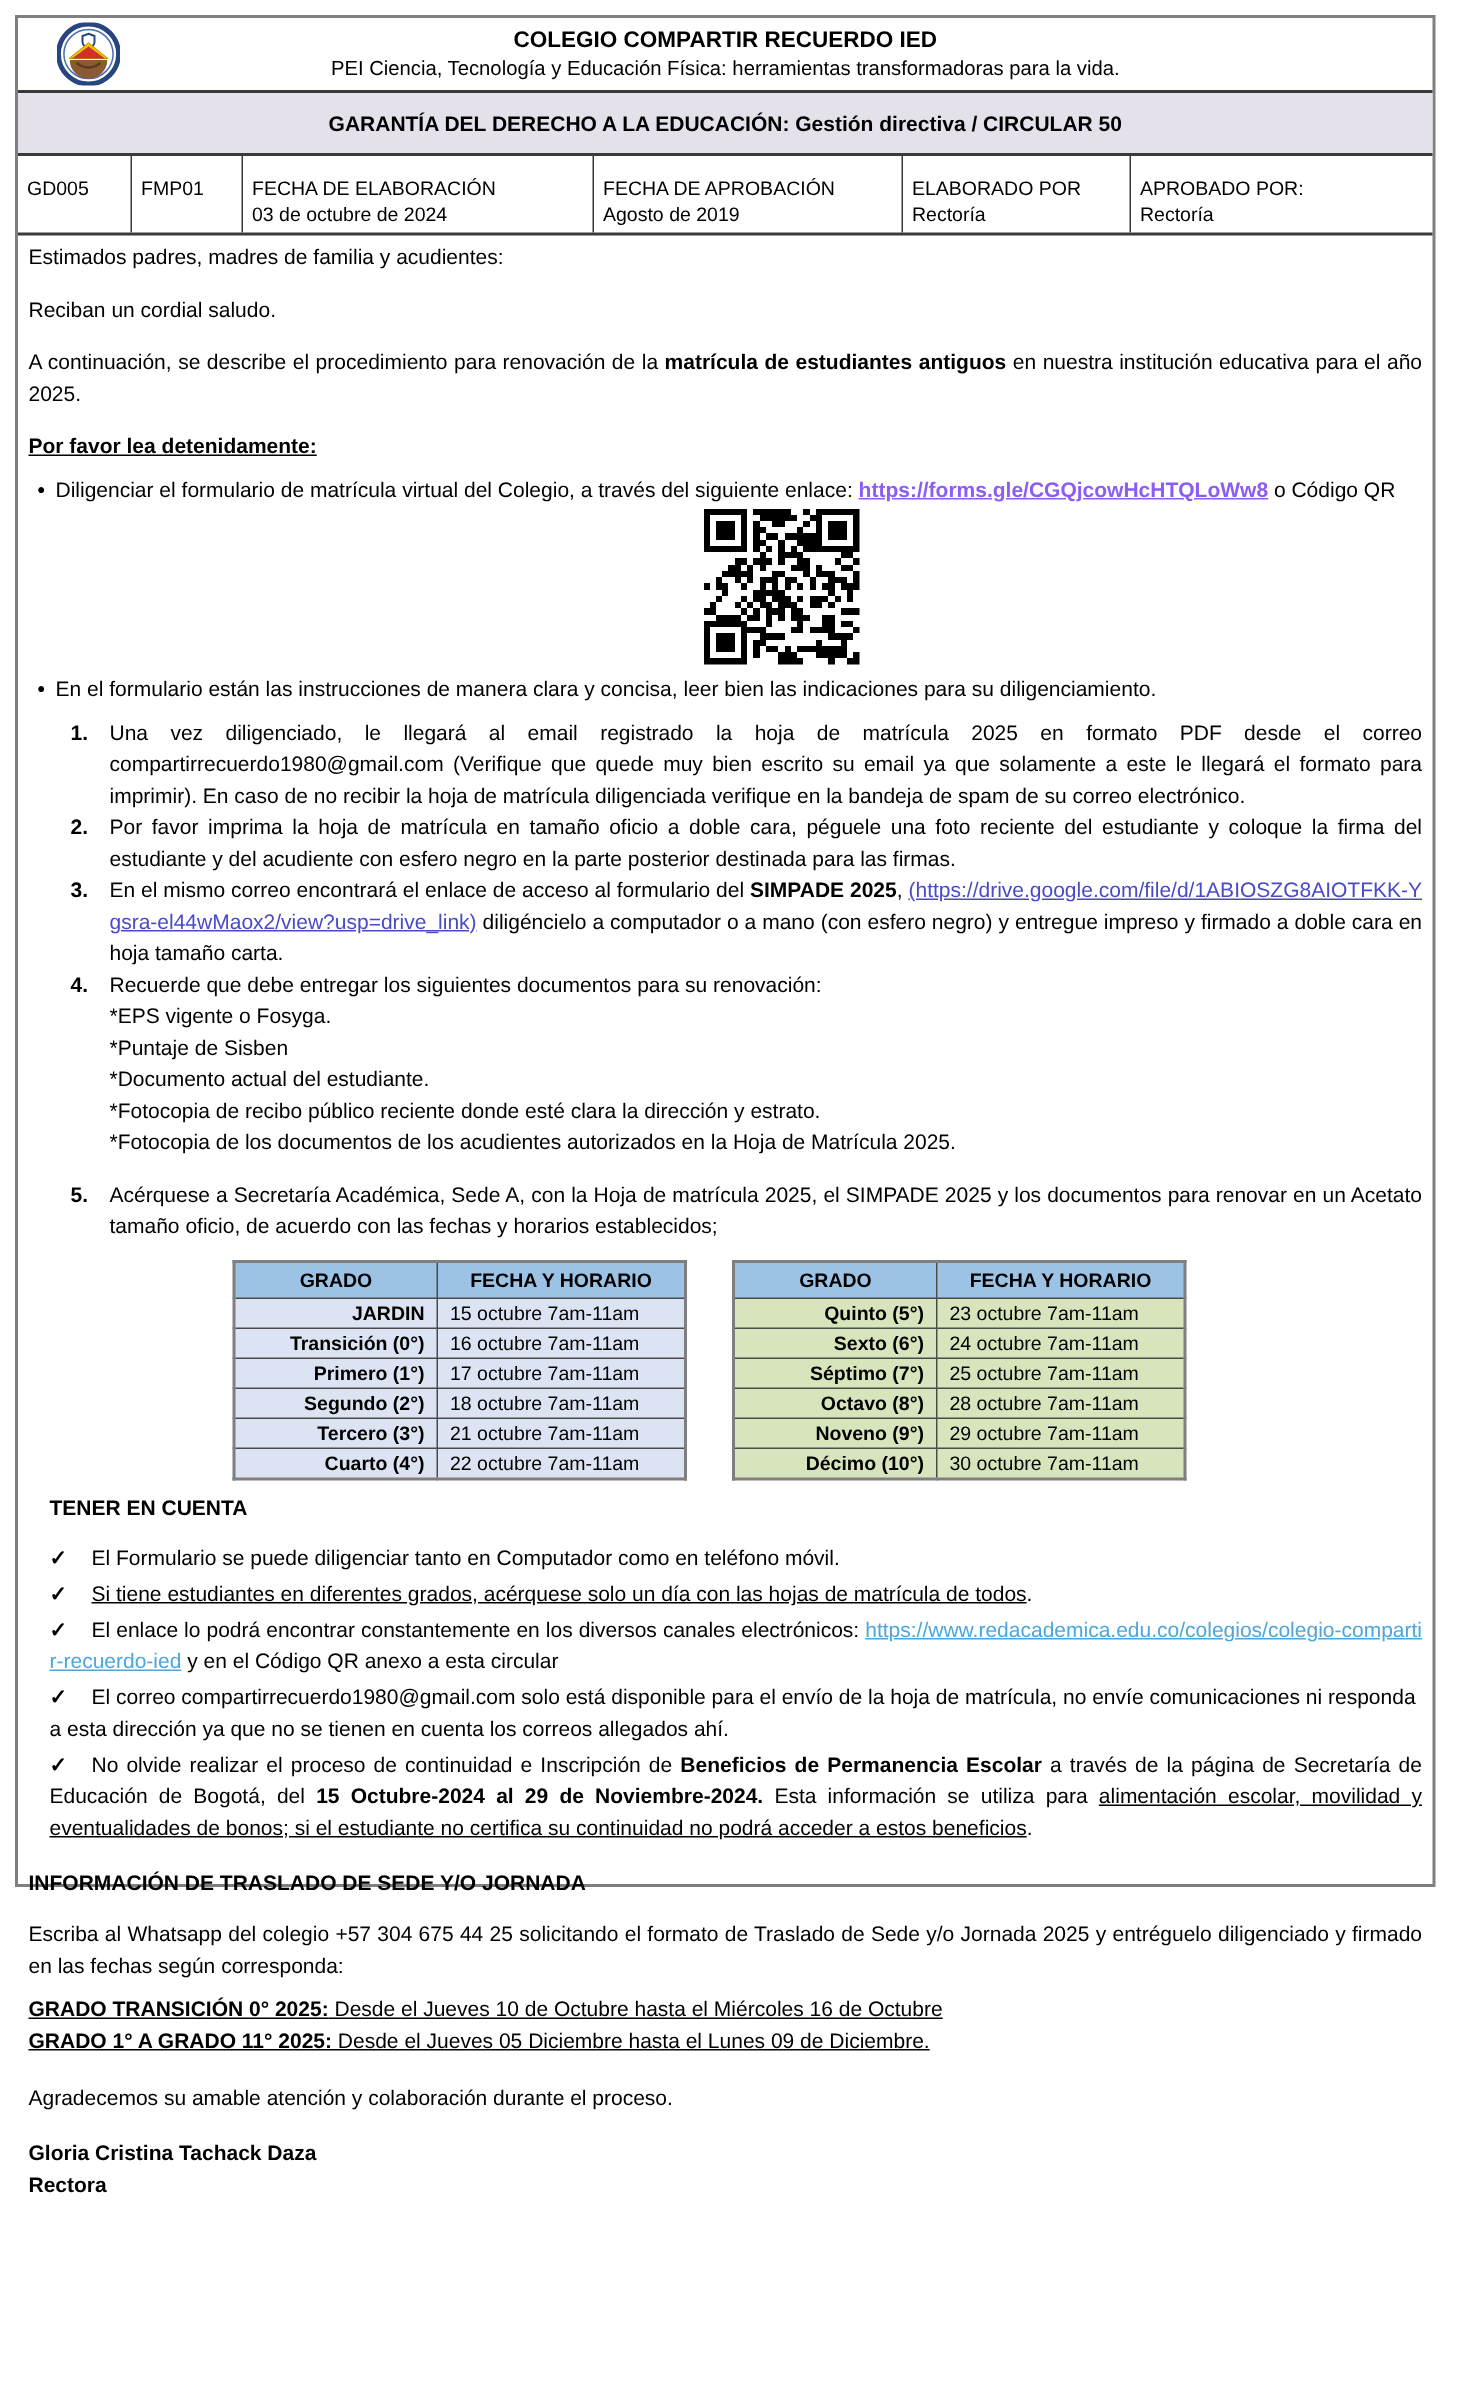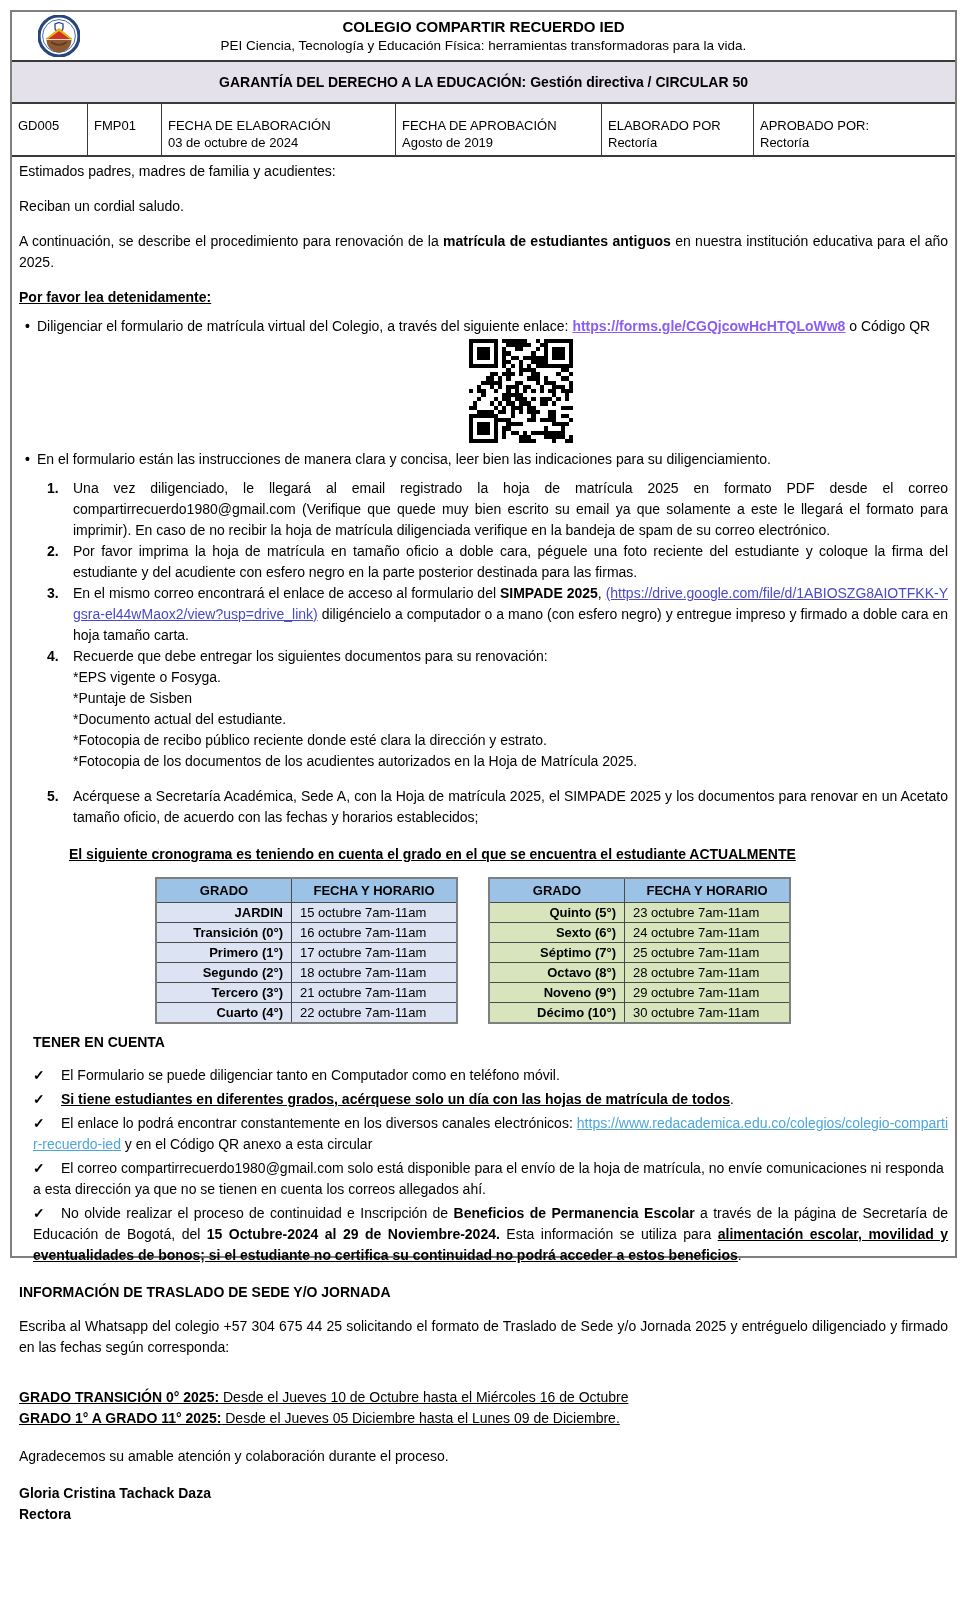--- a/index.html
+++ b/index.html
@@ -14,21 +14,21 @@
   .band{background:#e4e1eb;border-bottom:2px solid #3a3a3a;text-align:center;font-weight:bold;font-size:14px;height:40px;display:flex;align-items:center;justify-content:center;}
   .meta{display:flex;border-bottom:2px solid #3a3a3a;font-size:13px;line-height:17px;}
   .meta .cell{border-right:1.5px solid #3a3a3a;padding:13px 6px 4px 6px;box-sizing:border-box;}
   .meta .cell:last-child{border-right:none;flex:1;}
   .c1{width:76px;} .c2{width:74px;} .c3{width:234px;} .c4{width:206px;} .c5{width:152px;}
   
   .content{padding:4px 7px 0 7px;font-size:14px;line-height:21px;}
   .gap8{height:8px;} .gap14{height:14px;}
   .jt{text-align:justify;}
   .b{font-weight:bold;}
-  .bu{font-weight:bold;text-decoration:underline;}
+  .bu{font-weight:normal;text-decoration:underline;}
   .hd-u{font-weight:bold;text-decoration:underline;}
   .link-bold{color:#8b5cf6;font-weight:bold;text-decoration:underline;word-break:break-all;}
   .link-drive{color:#4a4ac8;text-decoration:underline;word-break:break-all;}
   .link-light{color:#4da6d9;text-decoration:underline;word-break:break-all;}
   .bullet{position:relative;padding-left:18px;margin-top:0;}
   .bullet .dot{position:absolute;left:6px;font-weight:bold;}
   .qr-wrap{margin:2px 0 6px 450px;width:104px;height:104px;}
   .qr-wrap svg{width:104px;height:104px;display:block;}
   .steps{margin:8px 0 0 26px;}
   .li{position:relative;padding-left:28px;text-align:justify;}
@@ -43,21 +43,21 @@
   .tbl-left td{background:#dce3f2;}
   .tbl-right td{background:#d7e4bc;}
   td.grade{font-weight:bold;text-align:right;min-width:118px;}
   td.when{min-width:148px;}
   .tec-title{font-weight:bold;margin:8px 0 0 14px;}
   .chk-items{margin-top:12px;}
   .chk-item{margin-left:14px;margin-top:3px;}
   .chk-item .chk{display:inline-block;width:28px;font-weight:bold;}
   .tras-title{font-weight:bold;margin-top:16px;}
   .tras-p{text-align:justify;margin-top:13px;}
-  .fechas{margin-top:29px;}
+  .fechas{margin-top:8px;}
   .fecha-line{text-decoration:underline;}
   .fecha-line .lb{font-weight:bold;}
   .thanks{margin-top:17px;}
   .sig{margin-top:16px;font-weight:bold;line-height:21px;}
 </style>
 </head>
 <body>
 
 <div class="page">
 
@@ -450,21 +450,20 @@
     </div>
 
     <div class="steps">
         <div class="li"><span class="n">1.</span><span>Una vez diligenciado, le llegará al email registrado la hoja de matrícula 2025 en formato PDF desde el correo compartirrecuerdo1980@gmail.com (Verifique que quede muy bien escrito su email ya que solamente a este le llegará el formato para imprimir).  En caso de no recibir la hoja de matrícula diligenciada verifique en la bandeja de spam de su correo electrónico.</span></div>
         <div class="li"><span class="n">2.</span><span>Por favor imprima la hoja de matrícula en tamaño oficio a doble cara, péguele una foto reciente del estudiante y coloque la firma del estudiante y del acudiente con esfero negro en la parte posterior destinada para las firmas.</span></div>
         <div class="li"><span class="n">3.</span><span>En el mismo correo encontrará el enlace de acceso al formulario del </span><span class="b">SIMPADE 2025</span><span>, </span><span class="link-drive">(https://drive.google.com/file/d/1ABIOSZG8AIOTFKK-Ygsra-el44wMaox2/view?usp=drive_link)</span><span> diligéncielo a computador o a mano (con esfero negro) y entregue impreso y firmado a doble cara en hoja tamaño carta.</span></div>
         <div class="li"><span class="n">4.</span><span>Recuerde que debe entregar los siguientes documentos para su renovación:</span><div class="sub">*EPS vigente o Fosyga.</div><div class="sub">*Puntaje de Sisben</div><div class="sub">*Documento actual del estudiante.</div><div class="sub">*Fotocopia de recibo público reciente donde esté clara la dirección y estrato.</div><div class="sub">*Fotocopia de los documentos de los acudientes autorizados en la Hoja de Matrícula 2025.</div></div>
         <div class="li gap"><span class="n">5.</span><span>Acérquese a Secretaría Académica, Sede A, con la Hoja de matrícula 2025, el SIMPADE 2025 y los documentos para renovar en un Acetato tamaño oficio, de acuerdo con las fechas y horarios establecidos;</span></div>
       </div>
 
-    <div class="crono">El siguiente cronograma es teniendo en cuenta el grado en el que se encuentra el estudiante ACTUALMENTE</div>
 
     <div class="tables">
       <table class="tbl-left">
         <thead>
           <tr>
             <th>GRADO</th>
             <th>FECHA Y HORARIO</th>
           </tr>
         </thead>
         <tbody>

